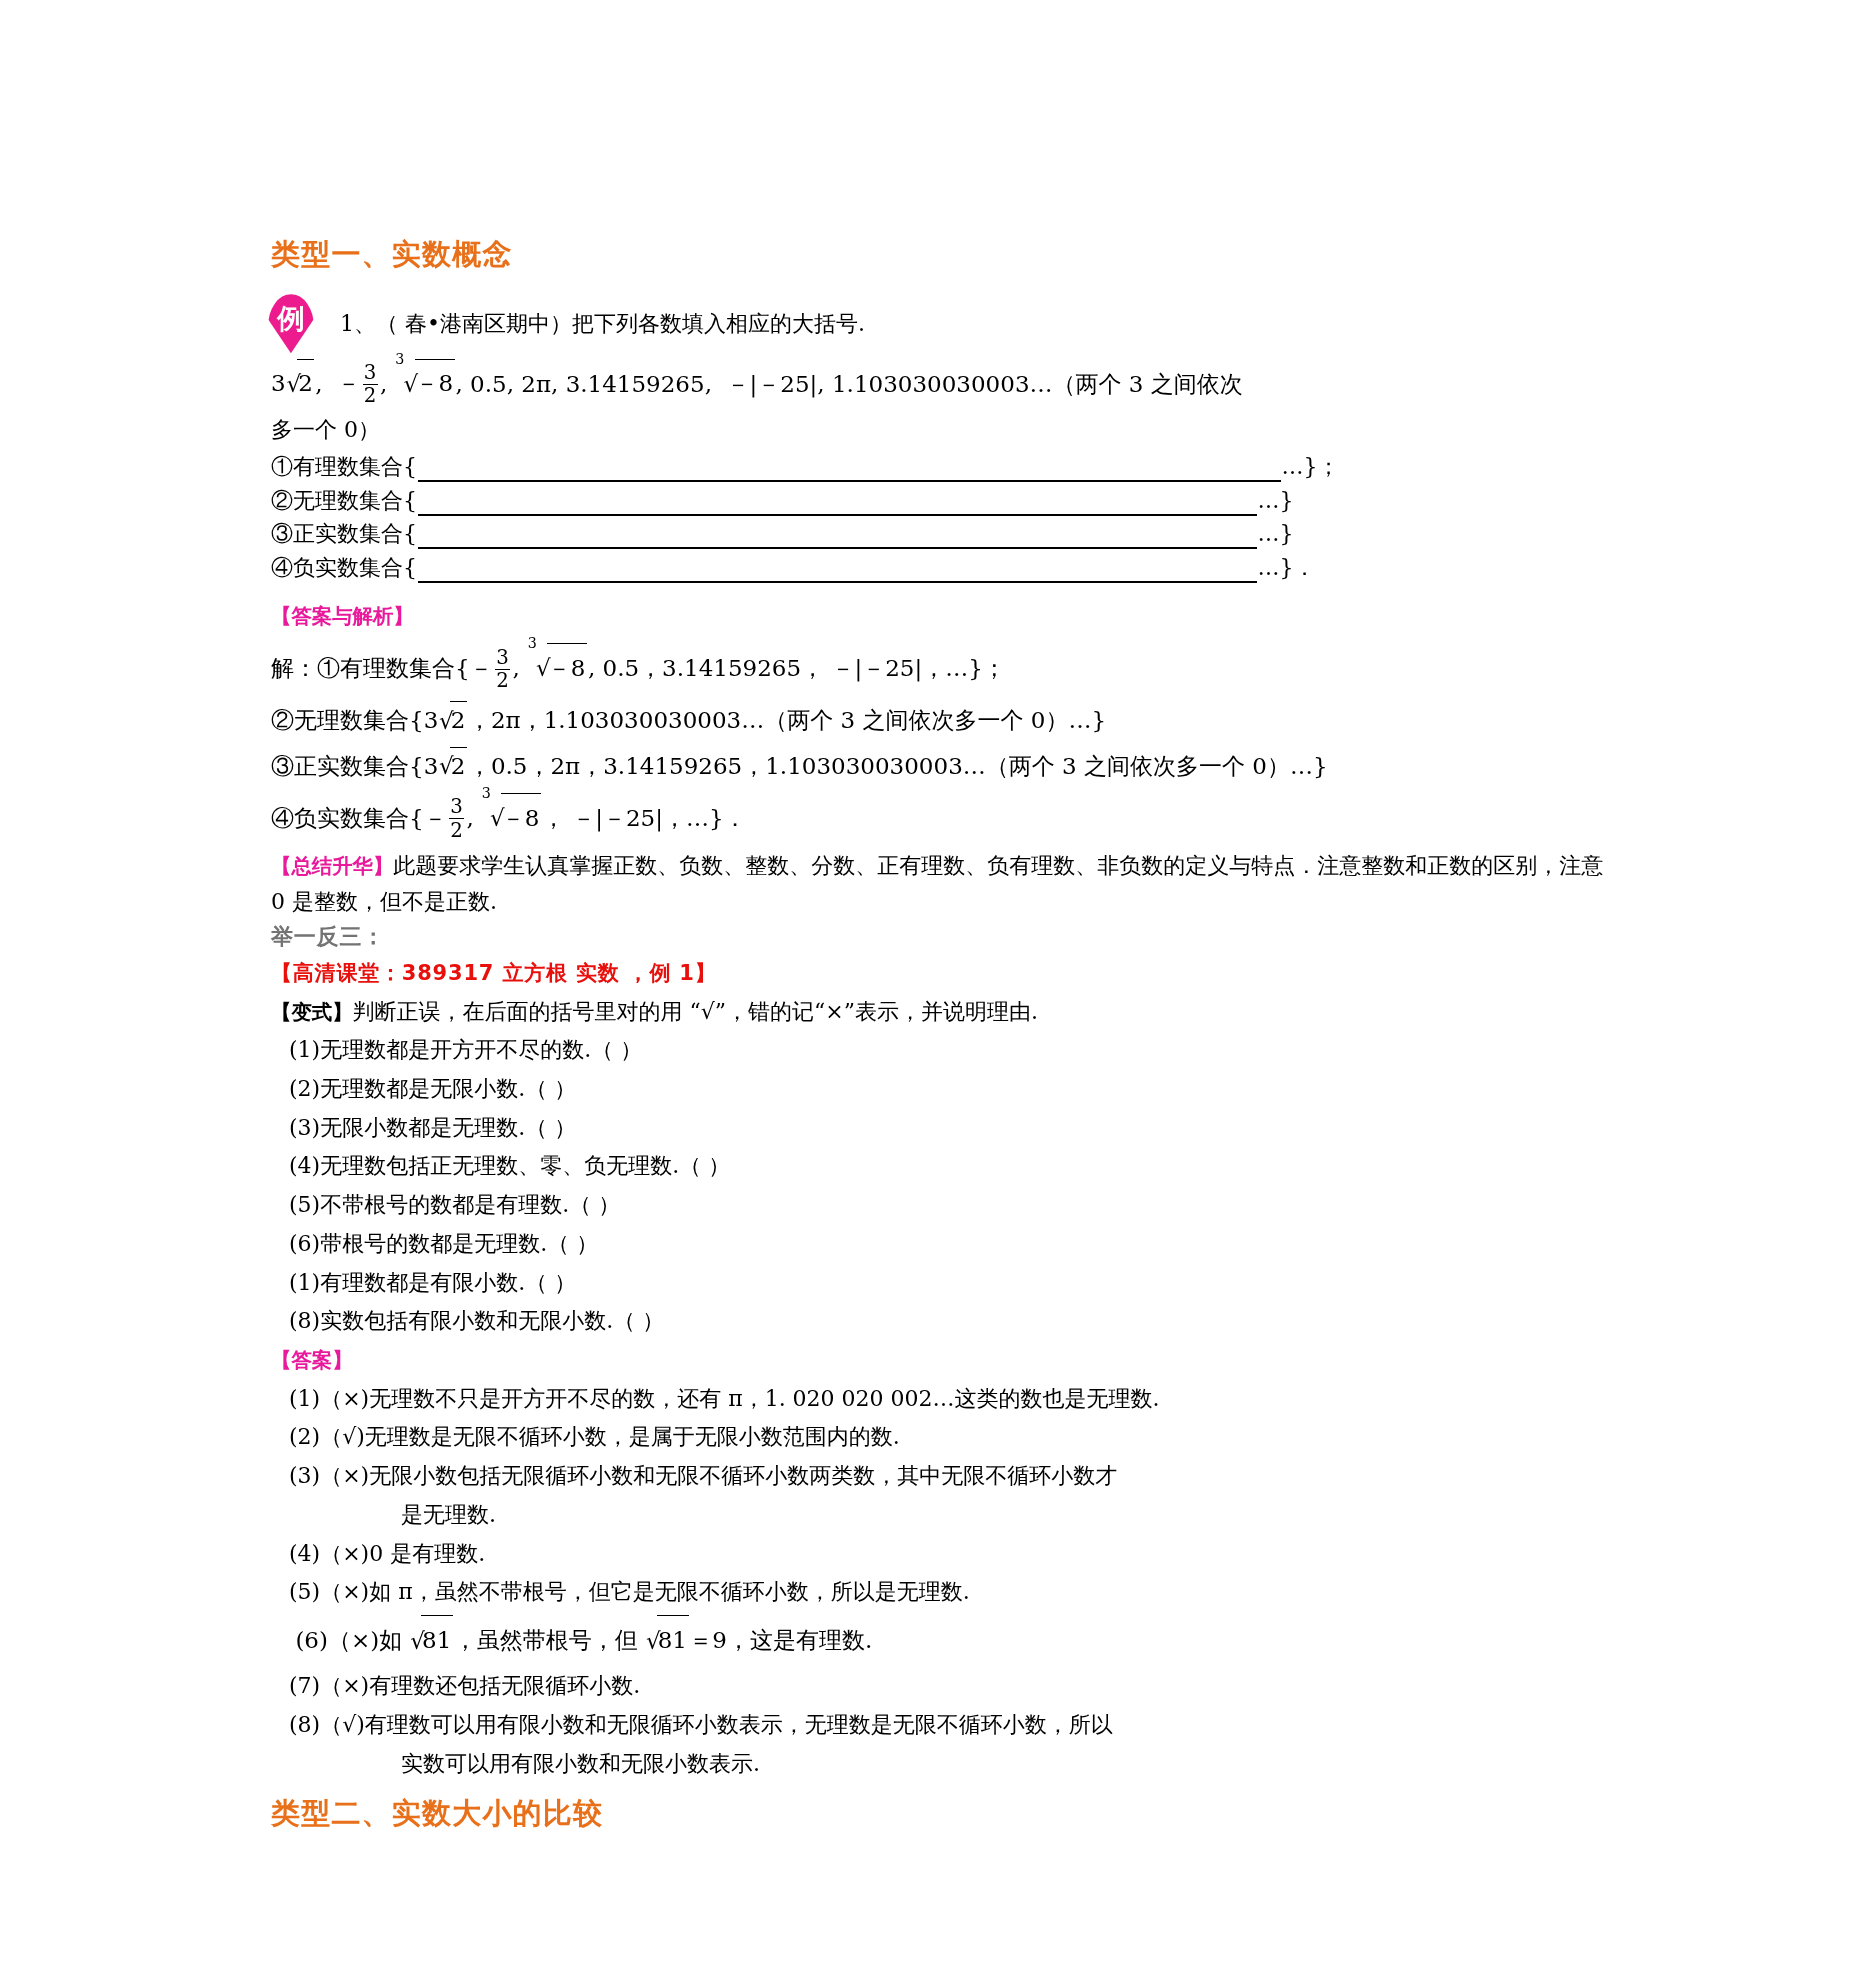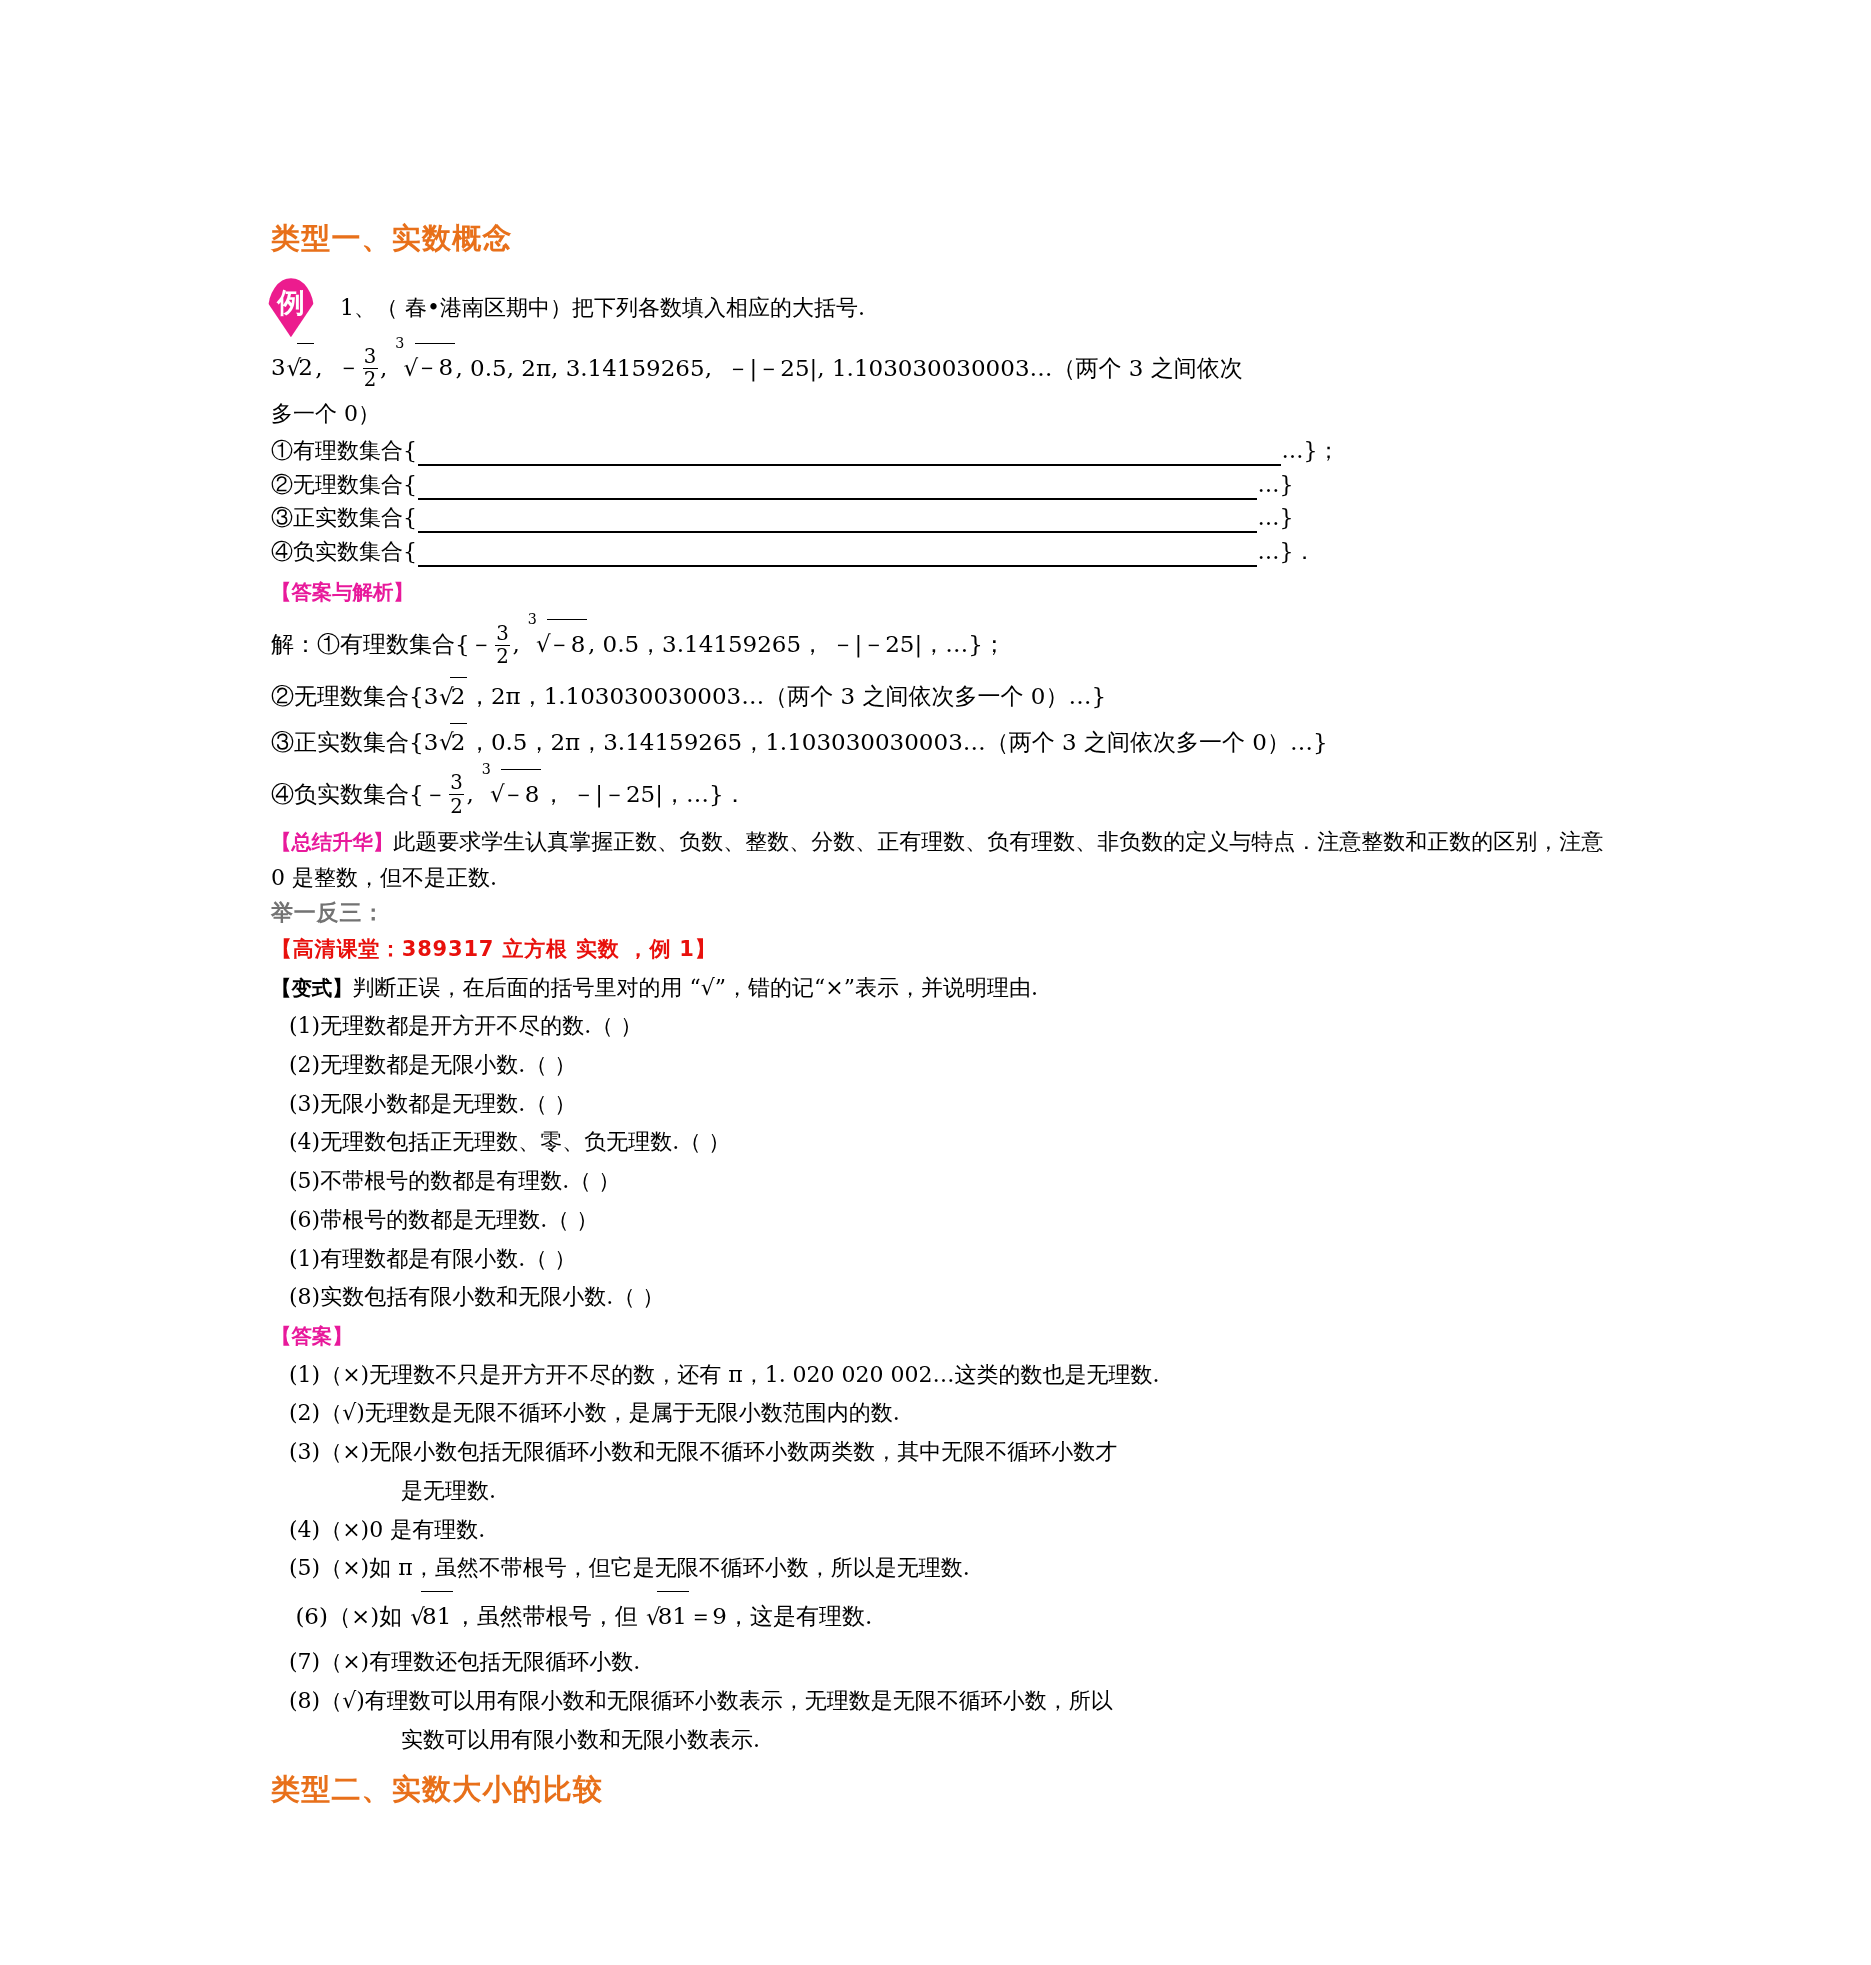--- a/index.html
+++ b/index.html
@@ -18,21 +18,21 @@
   .page {
     position: absolute;
     left: 0; top: 0;
     width: 1872px;
     height: 2647px;
     background: #ffffff;
   }
   .content {
     position: absolute;
     left: 271px;
-    top: 220px;
+    top: 236px;
     width: 1344px;
   }
 
   
   .type-heading {
     color: #E8701A;
     font-weight: bold;
     font-size: 29px;
     letter-spacing: 1.2px;
     line-height: 1.25;
@@ -233,21 +233,21 @@
       <span class="blank-label">③正实数集合{</span>
       <span class="blank-rule w3"></span>
       <span class="blank-tail">…}</span>
     </div>
     <div class="blank-row">
       <span class="blank-label">④负实数集合{</span>
       <span class="blank-rule w4"></span>
       <span class="blank-tail">…}．</span>
     </div>
 
-    <div class="p" style="margin-top:7px">
+    <div class="p" style="margin-top:15px">
       <span class="tag-pink">【答案与解析】</span>
     </div>
 
     <div class="mathline">
       <span>解：</span><span>①有理数集合{</span><span><span>－</span><span class="frac">
             <span class="num">3</span>
             <span class="bar"></span>
             <span class="den">2</span>
           </span></span><span>,&nbsp;</span><span class="rad cube"><span class="idx">3</span><span class="sym">√</span><span class="body">－8</span></span><span>, 0.5，3.14159265， －|－25|，…}；</span>
     </div>

